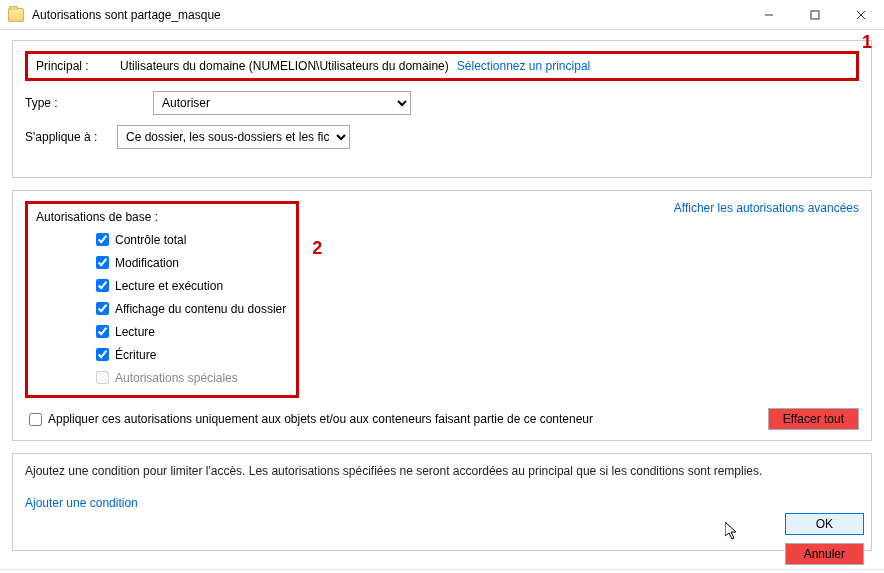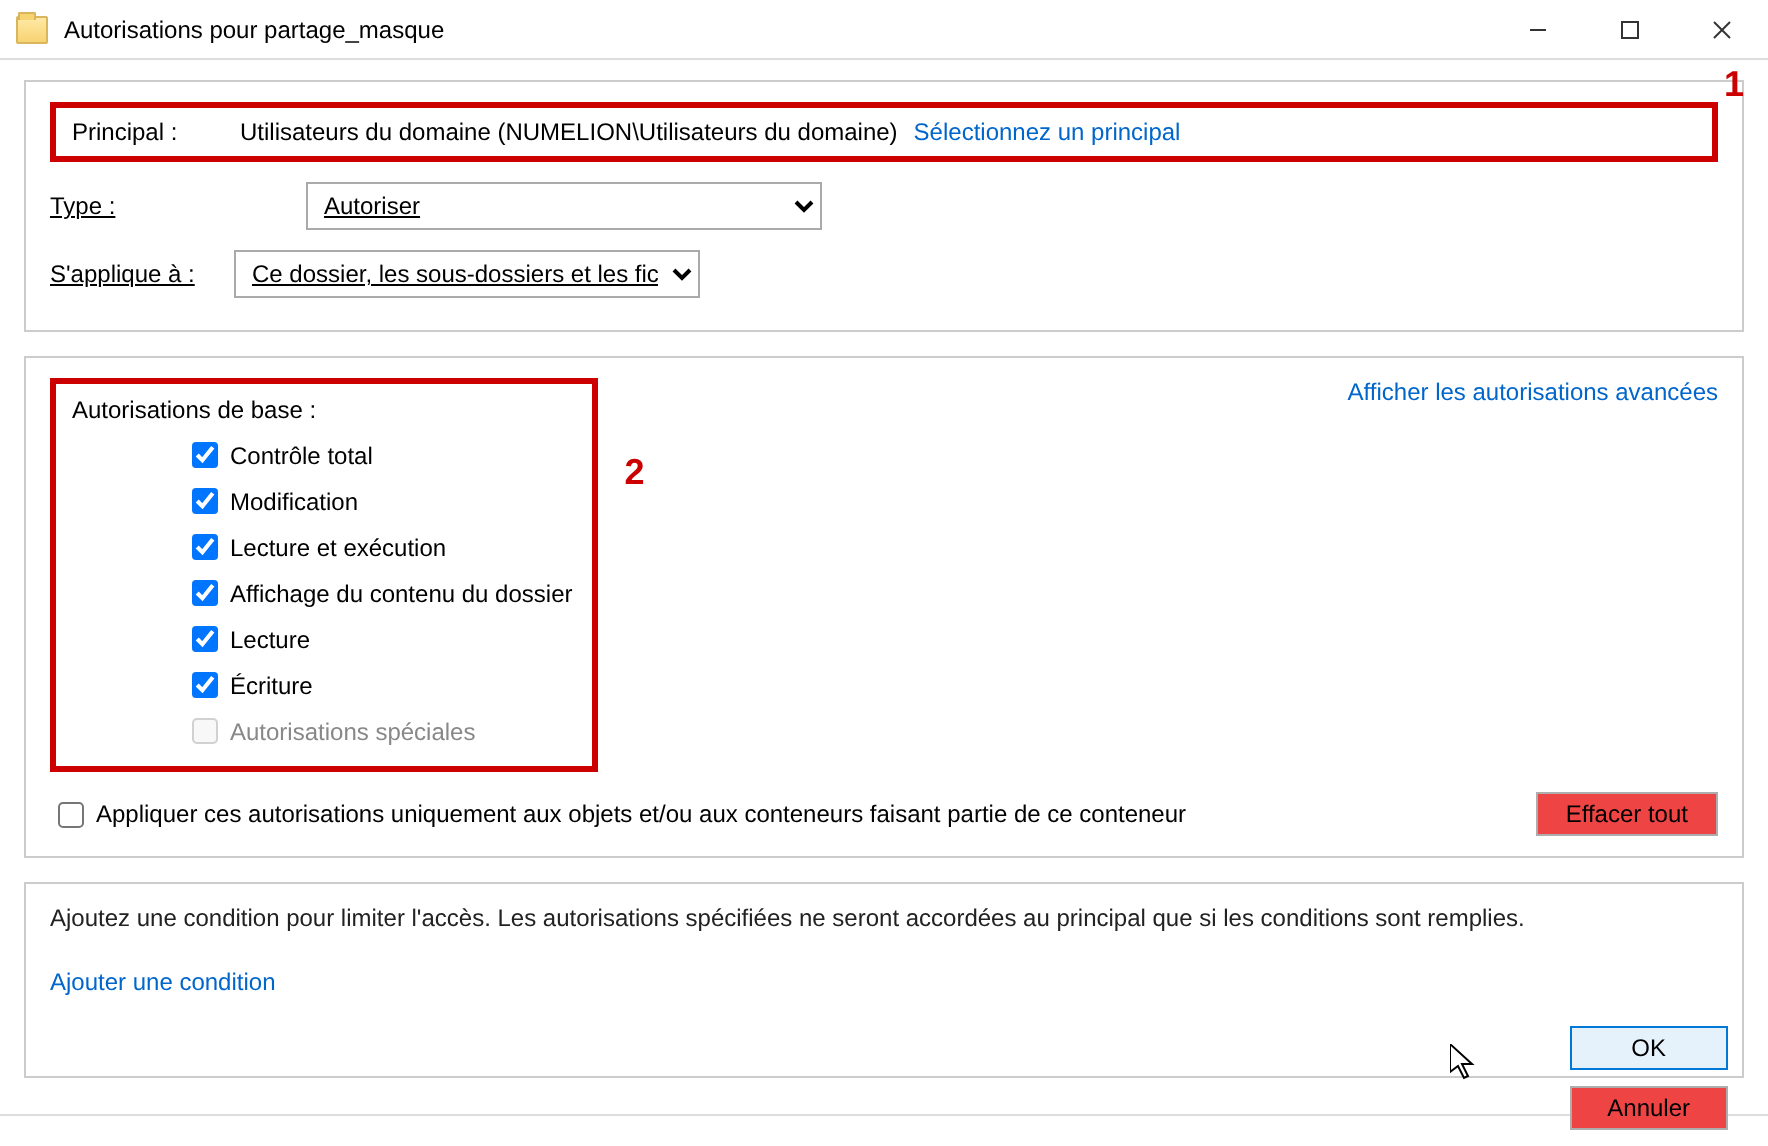--- a/index.html
+++ b/index.html
@@ -56,21 +56,20 @@
     border: 1px solid #ccc;
     padding: 10px 12px;
     margin-bottom: 12px;
     position: relative;
     background:#fff;
   }
   .row {
     display:flex;
     align-items:center;
     margin-bottom:10px;
-    text-decoration:underline;
   }
   .row-label {
     width: 92px;
   }
   .principal-box {
     border: 3px solid #c00;
     padding: 5px 8px;
     display:flex;
     align-items:center;
     margin-bottom:10px;
@@ -157,21 +156,21 @@
     border:none;
     border-top:1px solid #ddd;
     margin: 0 0 6px 0;
   }
 </style>
 </head>
 <body>
 
 <div class="titlebar">
   <span class="folder-icon"></span>
-  <span class="title">Autorisations pour partage_masque</span>
+  <span class="title">Autorisations sont partage_masque</span>
   <div class="win-controls">
     <div>
       <svg width="10" height="10">
           <line x1="1" y1="5" x2="9" y2="5" stroke="#333" stroke-width="1"></line>
         </svg>
     </div>
     <div>
       <svg width="10" height="10">
           <rect x="1" y="1" width="8" height="8" fill="none" stroke="#333" stroke-width="1"></rect>
         </svg>
@@ -193,21 +192,21 @@
       <span class="row-label">Principal :</span>
       <span class="principal-value">Utilisateurs du domaine (NUMELION\Utilisateurs du domaine)</span>
       <span class="link">Sélectionnez un principal</span>
     </div>
     <div class="row">
       <span class="row-label">Type :</span>
       <select class="combo type">
         <option>Autoriser</option>
       </select>
     </div>
-    <div class="row" style="margin-bottom:6px;">
+    <div class="row" style="margin-bottom:18px;">
       <span class="row-label">S'applique à :</span>
       <select class="combo applies">
         <option>Ce dossier, les sous-dossiers et les fichiers</option>
       </select>
     </div>
   </div>
 
   <div class="panel">
     <div class="perm-header">
       <div class="perm-box">

